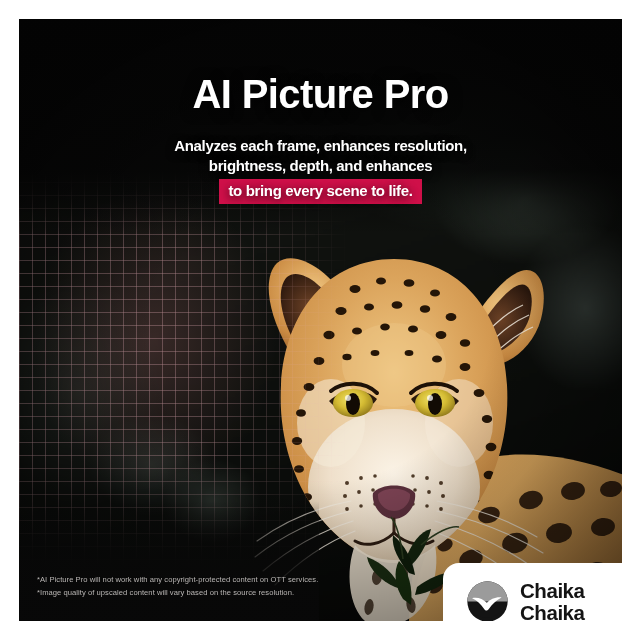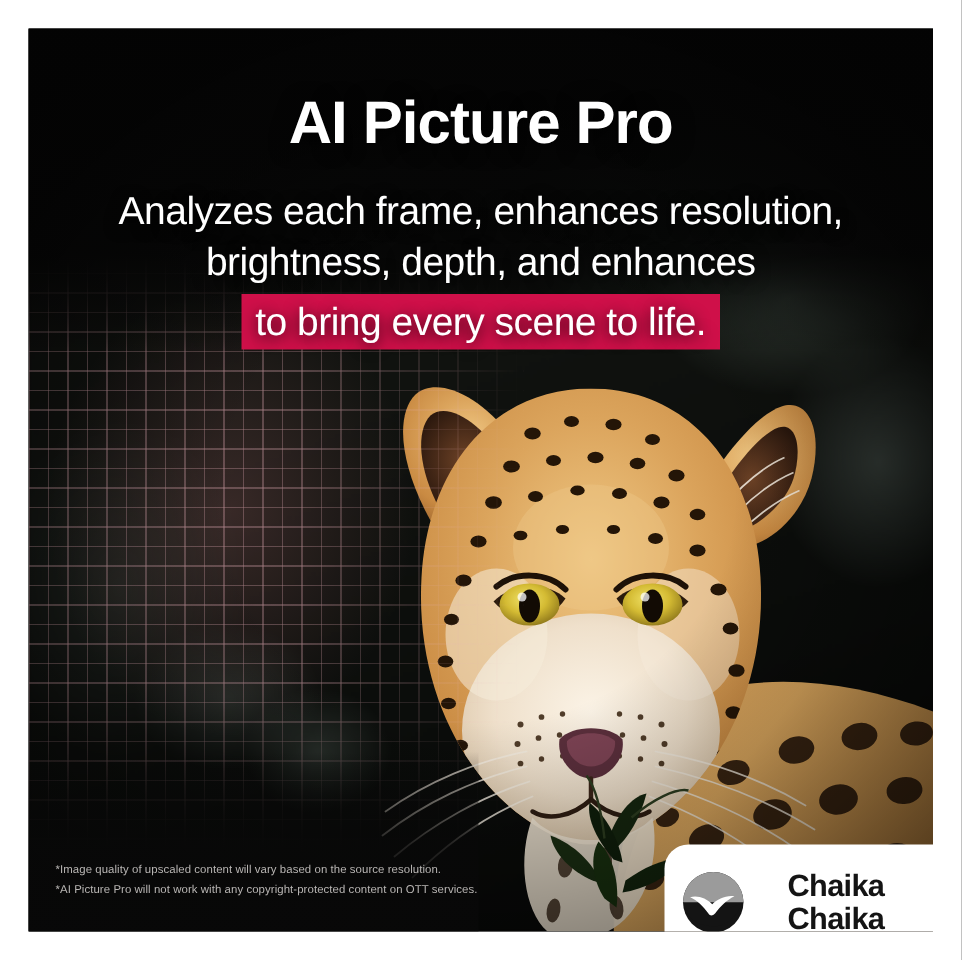--- a/index.html
+++ b/index.html
@@ -93,33 +93,33 @@
   
   .copy-block {
     position: absolute;
     left: 0;
     right: 0;
     top: 42px;
     text-align: center;
     z-index: 6;
   }
   .headline {
-    margin: 0;
+    margin: 12px;
     font-size: 40px;
     line-height: 1.05;
     font-weight: 800;
     letter-spacing: -0.6px;
     color: #ffffff;
     text-shadow: 0 2px 14px rgba(0,0,0,0.85);
   }
   .subcopy {
     margin: 21px 0 0 0;
-    font-size: 26px;
+    font-size: 15px;
     line-height: 1.30;
-    font-weight: 400;
+    font-weight: 700;
     letter-spacing: -0.35px;
     color: #ffffff;
     text-shadow: 0 2px 10px rgba(0,0,0,0.9);
   }
   .subcopy-line { display: block; }
   .highlight-line { display: block; margin-top: 4px; }
   .highlight-chip {
     display: inline-block;
     background: #cf1049;
     color: #ffffff;
@@ -164,22 +164,22 @@
   .logo-badge {
     position: absolute;
     right: -19px;
     bottom: -19px;
     width: 198px;
     height: 77px;
     background: #ffffff;
     border-top-left-radius: 16px;
     display: flex;
     align-items: center;
-    gap: 28px;
-    padding-left: 11px;
+    gap: 11px;
+    padding-left: 23px;
     box-sizing: border-box;
     z-index: 9;
   }
   .logo-mark { width: 43px; height: 43px; flex: 0 0 auto; }
   .logo-mark svg { display: block; width: 100%; height: 100%; }
   .logo-text {
     display: flex;
     flex-direction: column;
     line-height: 1.06;
   }
@@ -400,22 +400,22 @@
       <span class="subcopy-line">brightness, depth, and enhances</span>
       <span class="highlight-line">
         <span class="highlight-chip">to bring every scene to life.</span>
       </span>
     </p>
   </div>
 
   <div class="disclaimer-scrim"></div>
   <div class="disclaimer-panel">
     <div class="disclaimer-inner">
+      <span class="disclaimer-line">*AI Picture Pro will not work with any copyright-protected content on OTT services.</span>
       <span class="disclaimer-line">*Image quality of upscaled content will vary based on the source resolution.</span>
-      <span class="disclaimer-line">*AI Picture Pro will not work with any copyright-protected content on OTT services.</span>
     </div>
   </div>
 
   <div class="logo-badge">
     <span class="logo-mark">
       <svg viewBox="0 0 64 64">
         <circle cx="32" cy="32" r="30" fill="#141414"></circle>
         <path d="M32 2 A30 30 0 0 1 62 32 L2 32 A30 30 0 0 1 32 2 Z" fill="#9b9b9b"></path>
         <path d="M4 40 C14 34 24 33 32 36 C40 39 52 38 60 33 C56 46 45 56 32 56 C20 56 9 50 4 40 Z" fill="#141414"></path>
         <path d="M9 27 C17 25 25 28 31 34 C36 29 44 25 53 26 C45 30 39 36 34 43 C31 46 29 46 27 43 C22 36 16 30 9 27 Z" fill="#ffffff"></path>

